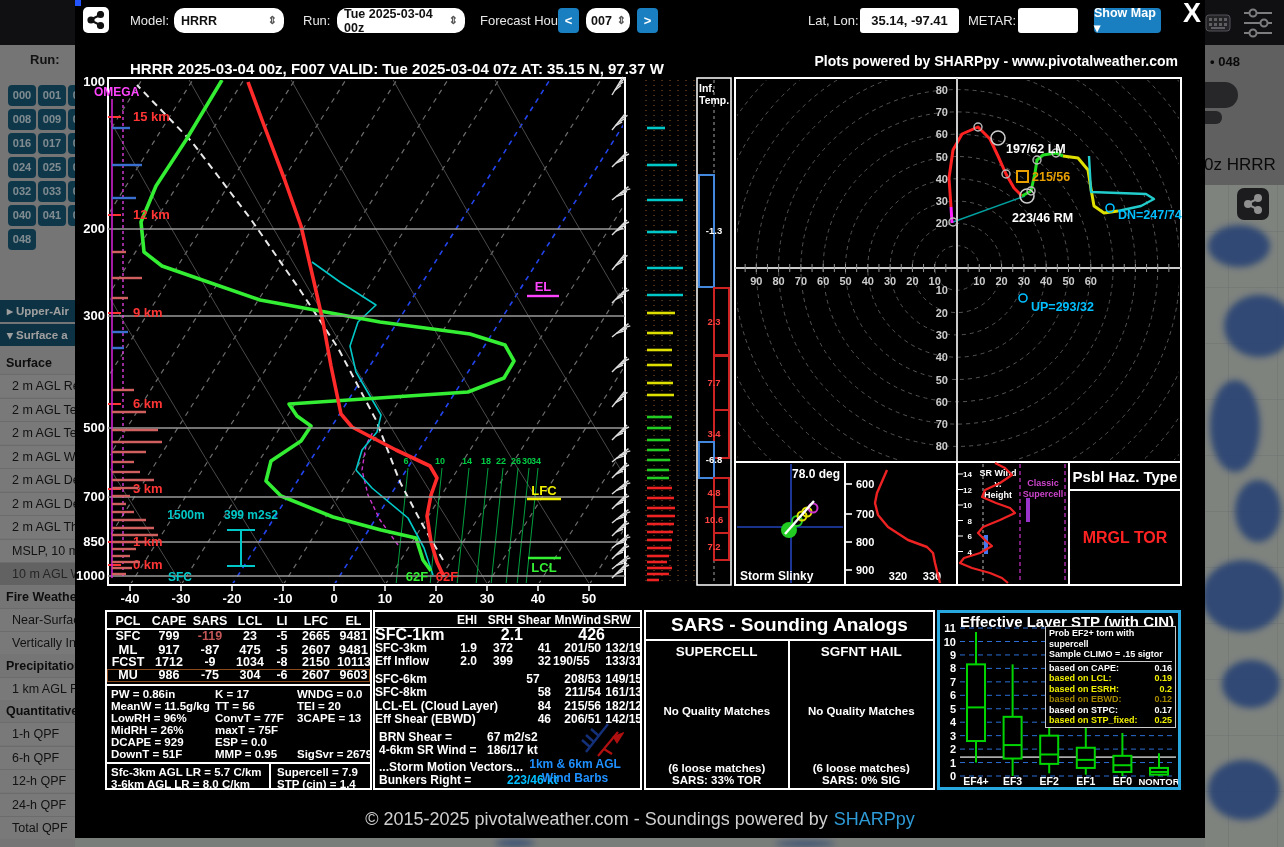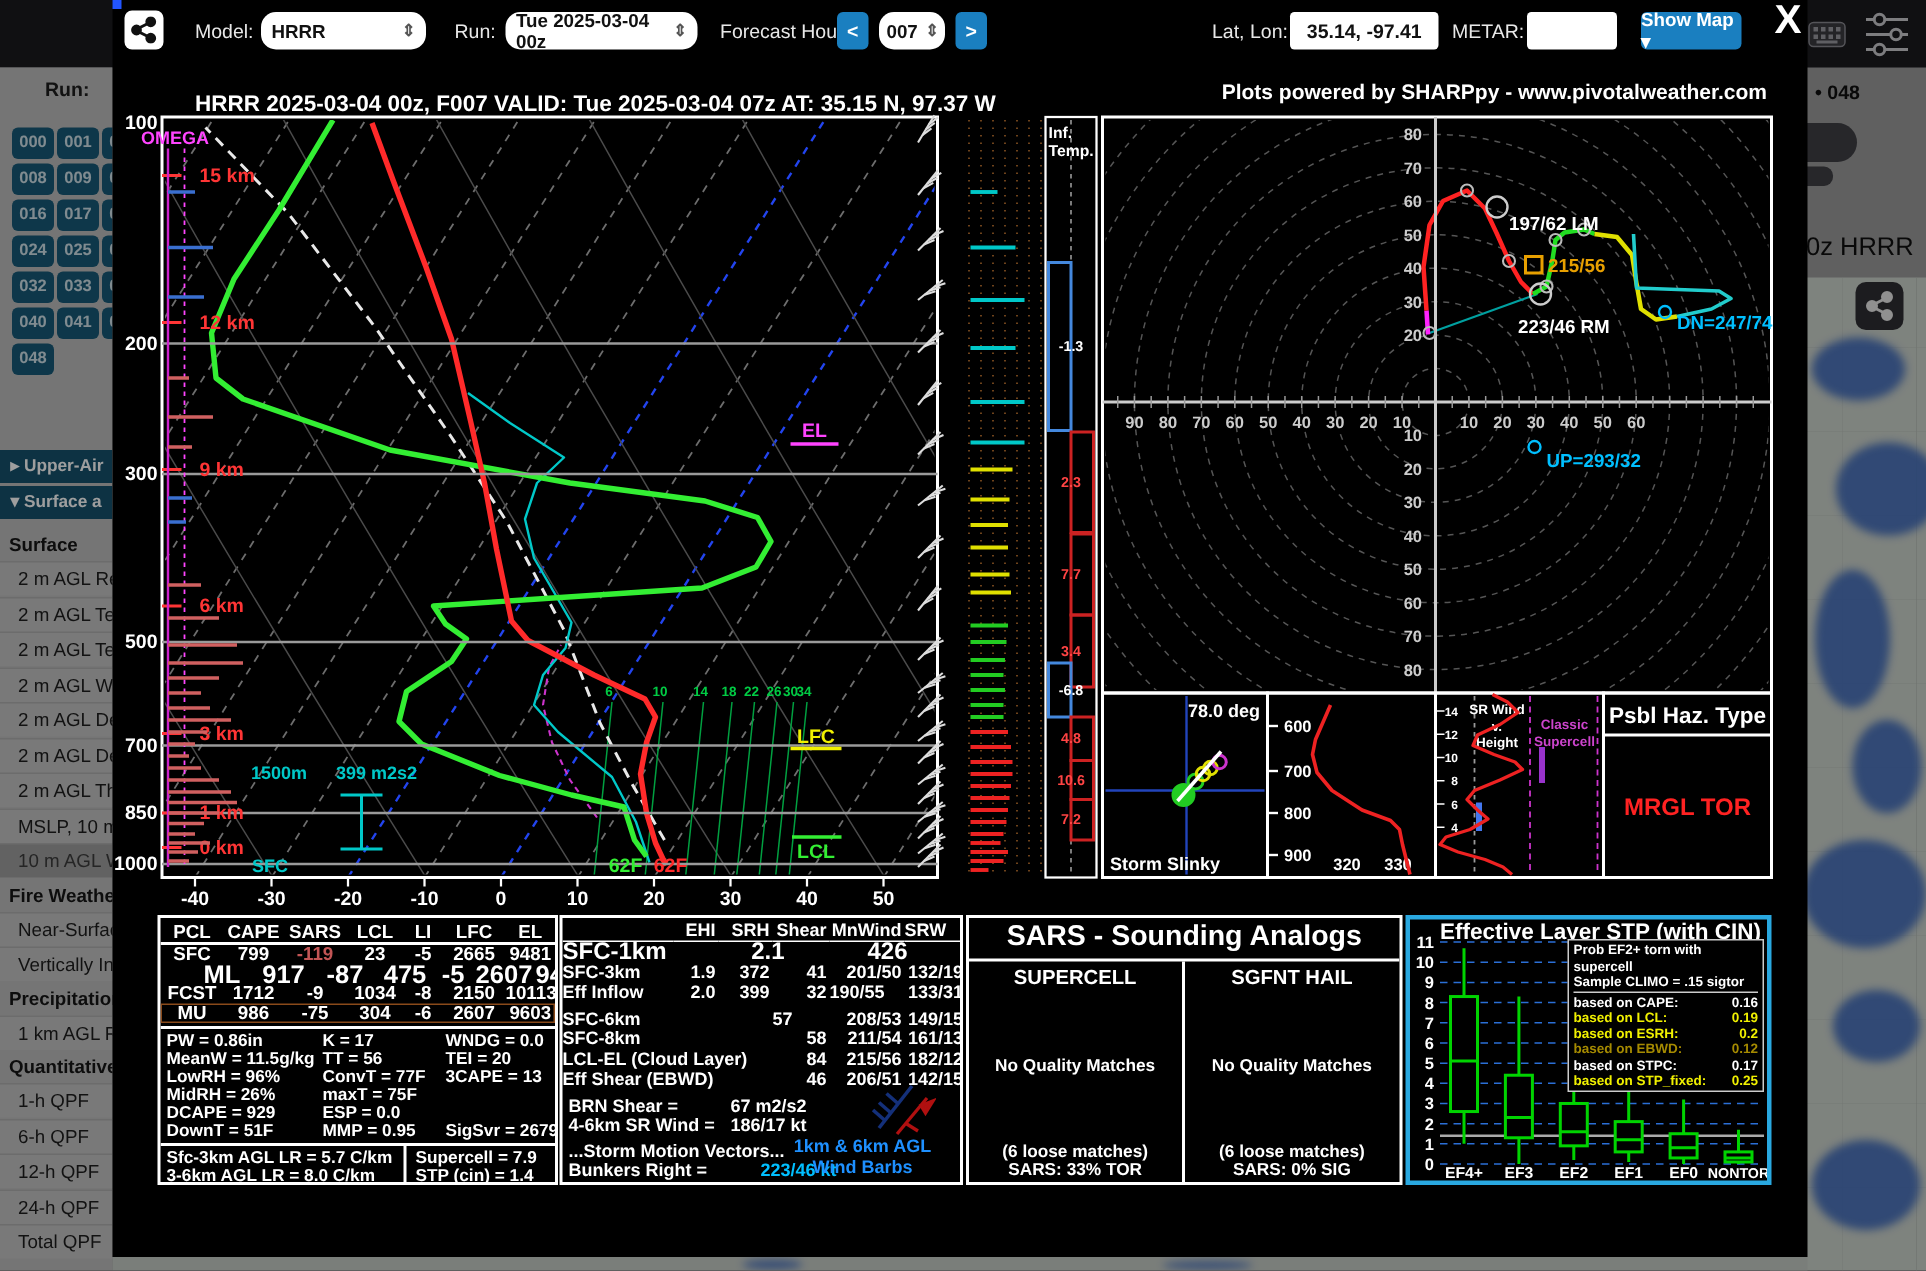--- a/index.html
+++ b/index.html
@@ -740,21 +740,21 @@
           </div>
           <div class="pgrid" style="grid-template-columns: 42px 40px 42px 38px 26px 42px 33px; font-size: 12.5px; line-height: 13px;">
             <div>SFC</div>
             <div>799</div>
             <div class="cinh-neg">-119</div>
             <div>23</div>
             <div>-5</div>
             <div>2665</div>
             <div>9481</div>
           </div>
-          <div class="pgrid" style="grid-template-columns: 42px 40px 42px 38px 26px 42px 33px; font-size: 17px; line-height: 13px; margin-left: 20px;">
+          <div class="pgrid" style="grid-template-columns: 42px 40px 42px 38px 26px 42px 33px; font-size: 13px; line-height: 13px;">
             <div>ML</div>
             <div>917</div>
             <div>-87</div>
             <div>475</div>
             <div>-5</div>
             <div>2607</div>
             <div>9481</div>
           </div>
           <div class="pgrid" style="grid-template-columns: 42px 40px 42px 38px 26px 42px 33px; font-size: 12.5px; line-height: 13px;">
             <div>FCST</div>
@@ -851,21 +851,21 @@
             <div style="text-align: left; padding-right: 2px; white-space: nowrap;">Eff Inflow</div>
             <div style="text-align: right; padding-right: 2px; white-space: nowrap;">2.0</div>
             <div style="text-align: right; padding-right: 2px; white-space: nowrap;">399</div>
             <div style="text-align: right; padding-right: 2px; white-space: nowrap;">32</div>
             <div style="text-align: left; padding-right: 2px; white-space: nowrap;">190/55</div>
             <div style="text-align: right; padding-right: 2px; white-space: nowrap;">133/31</div>
           </div>
           <div style="height: 4px;"></div>
           <div class="pgrid" style="grid-template-columns: 74px 30px 36px 38px 50px 41px; font-size: 12px; line-height: 13.5px;">
             <div style="grid-column: 1 / 4; text-align: left; white-space: nowrap;">SFC-6km</div>
-            <div style="text-align: left; padding-right: 2px;">57</div>
+            <div style="text-align: center; padding-right: 2px;">57</div>
             <div style="text-align: right; padding-right: 2px;">208/53</div>
             <div style="text-align: right; padding-right: 2px;">149/15</div>
           </div>
           <div class="pgrid" style="grid-template-columns: 74px 30px 36px 38px 50px 41px; font-size: 12px; line-height: 13.5px;">
             <div style="grid-column: 1 / 4; text-align: left; white-space: nowrap;">SFC-8km</div>
             <div style="text-align: right; padding-right: 2px;">58</div>
             <div style="text-align: right; padding-right: 2px;">211/54</div>
             <div style="text-align: right; padding-right: 2px;">161/13</div>
           </div>
           <div class="pgrid" style="grid-template-columns: 74px 30px 36px 38px 50px 41px; font-size: 12px; line-height: 13.5px;">
@@ -1019,16 +1019,20 @@
               <span style="color: rgb(255, 255, 255);">0.17</span>
             </div>
             <div class="leg-row">
               <span style="color: rgb(240, 240, 0);">based on STP_fixed:</span>
               <span style="color: rgb(240, 240, 0);">0.25</span>
             </div>
           </div>
       </div>
     </div>
 
+    <div id="footer">
+      <span>© 2015-2025 pivotalweather.com - Soundings powered by</span>
+      <a>SHARPpy</a>
+    </div>
   </div>
 
   <div id="close-x">X</div>
 </div>
 
 </body></html>

